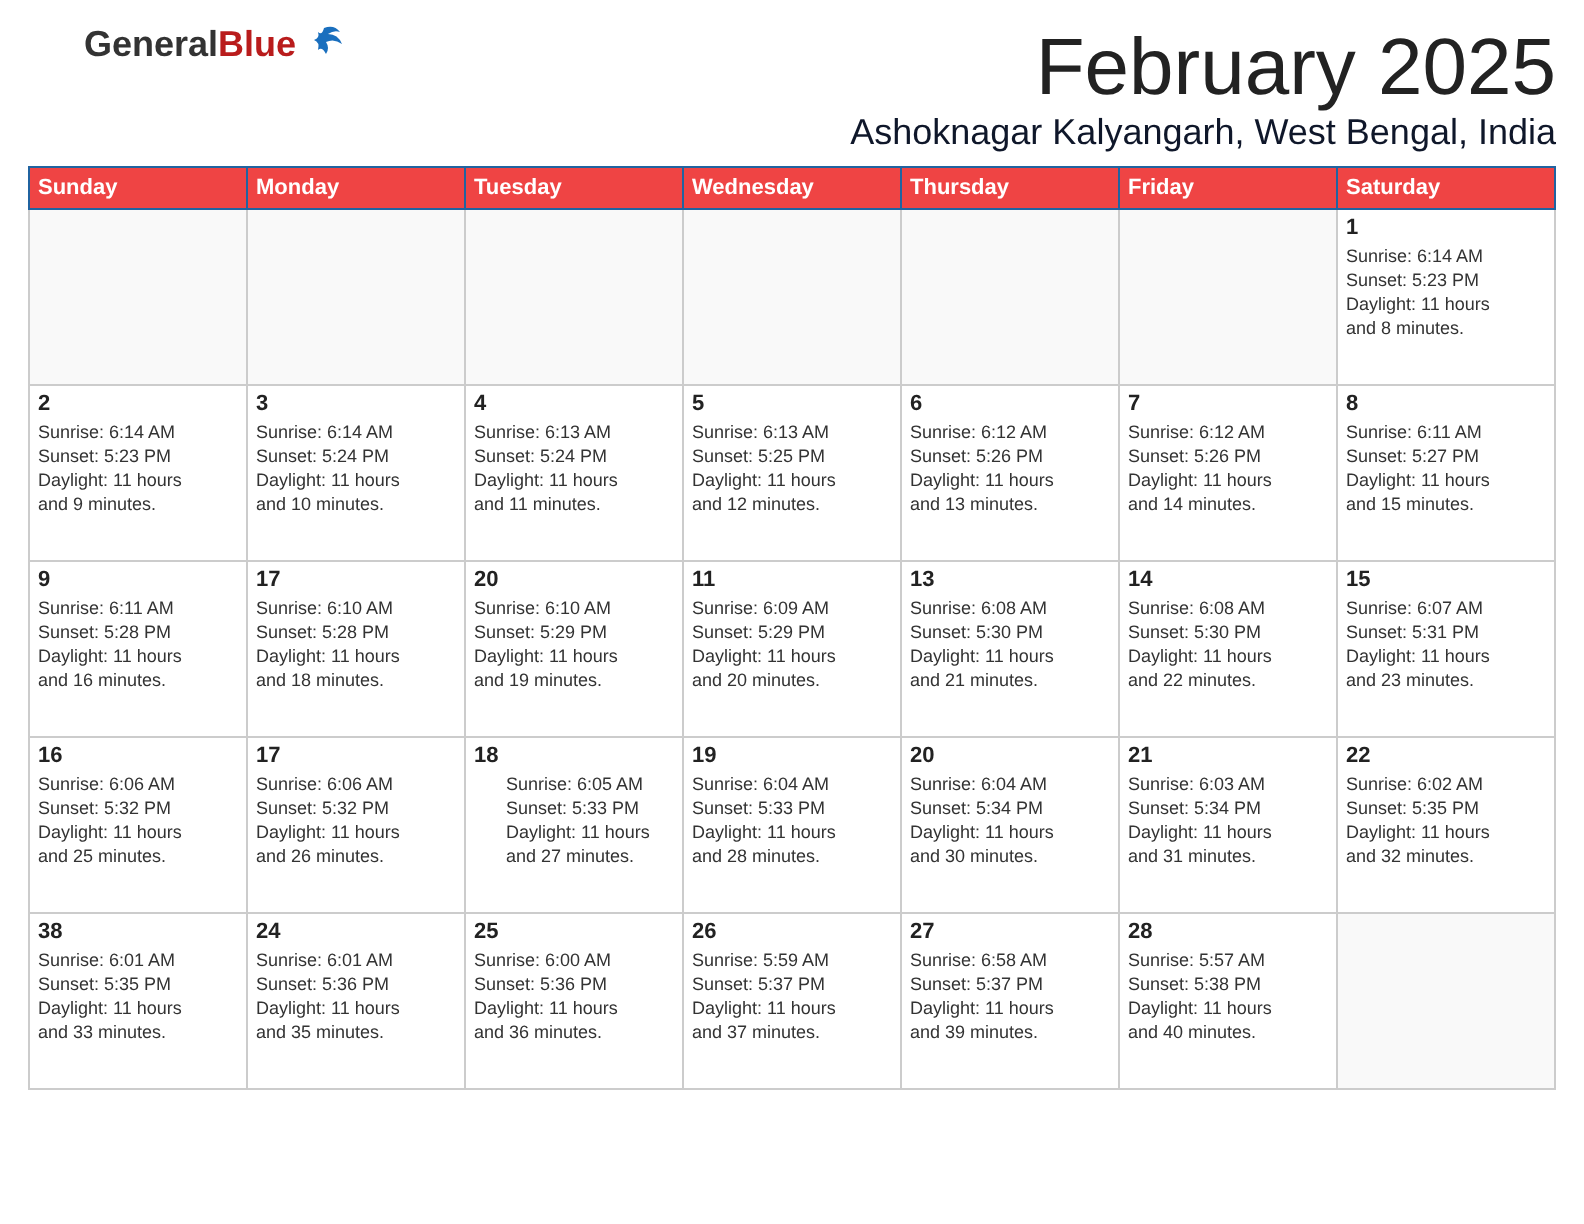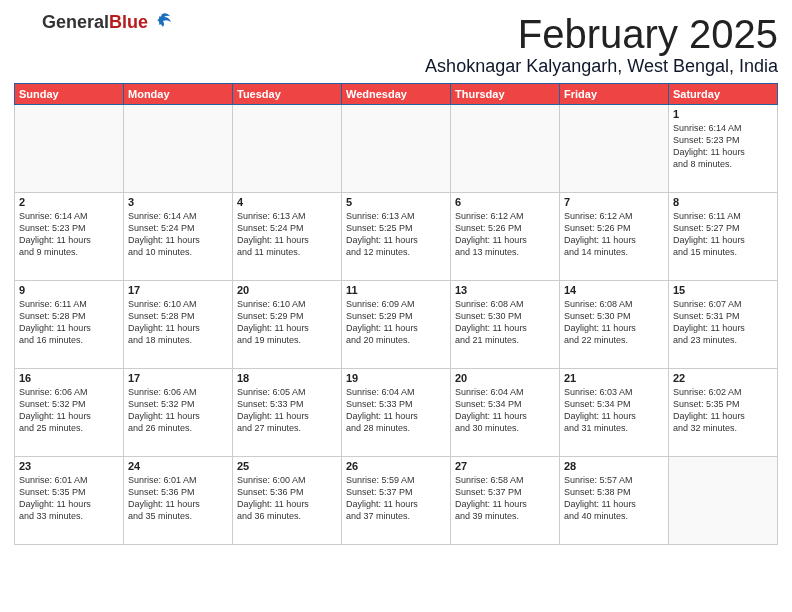--- a/index.html
+++ b/index.html
@@ -252,21 +252,21 @@
           </td>
           <td>
             <span class="day-number">17</span>
             <div class="day-info" style="white-space: pre-line;">Sunrise: 6:06 AM
 Sunset: 5:32 PM
 Daylight: 11 hours
 and 26 minutes.</div>
           </td>
           <td>
             <span class="day-number">18</span>
-            <div class="day-info" style="white-space: pre-line;">Sunrise: 6:05 AM
+            <div class="day-info" style="white-space: pre-line; margin-left: 16px;">Sunrise: 6:05 AM
 Sunset: 5:33 PM
 Daylight: 11 hours
 and 27 minutes.</div>
           </td>
           <td>
             <span class="day-number">19</span>
             <div class="day-info" style="white-space: pre-line;">Sunrise: 6:04 AM
 Sunset: 5:33 PM
 Daylight: 11 hours
 and 28 minutes.</div>
@@ -288,21 +288,21 @@
           <td>
             <span class="day-number">22</span>
             <div class="day-info" style="white-space: pre-line;">Sunrise: 6:02 AM
 Sunset: 5:35 PM
 Daylight: 11 hours
 and 32 minutes.</div>
           </td>
         </tr>
         <tr>
           <td>
-            <span class="day-number">23</span>
+            <span class="day-number">38</span>
             <div class="day-info" style="white-space: pre-line;">Sunrise: 6:01 AM
 Sunset: 5:35 PM
 Daylight: 11 hours
 and 33 minutes.</div>
           </td>
           <td>
             <span class="day-number">24</span>
             <div class="day-info" style="white-space: pre-line;">Sunrise: 6:01 AM
 Sunset: 5:36 PM
 Daylight: 11 hours

